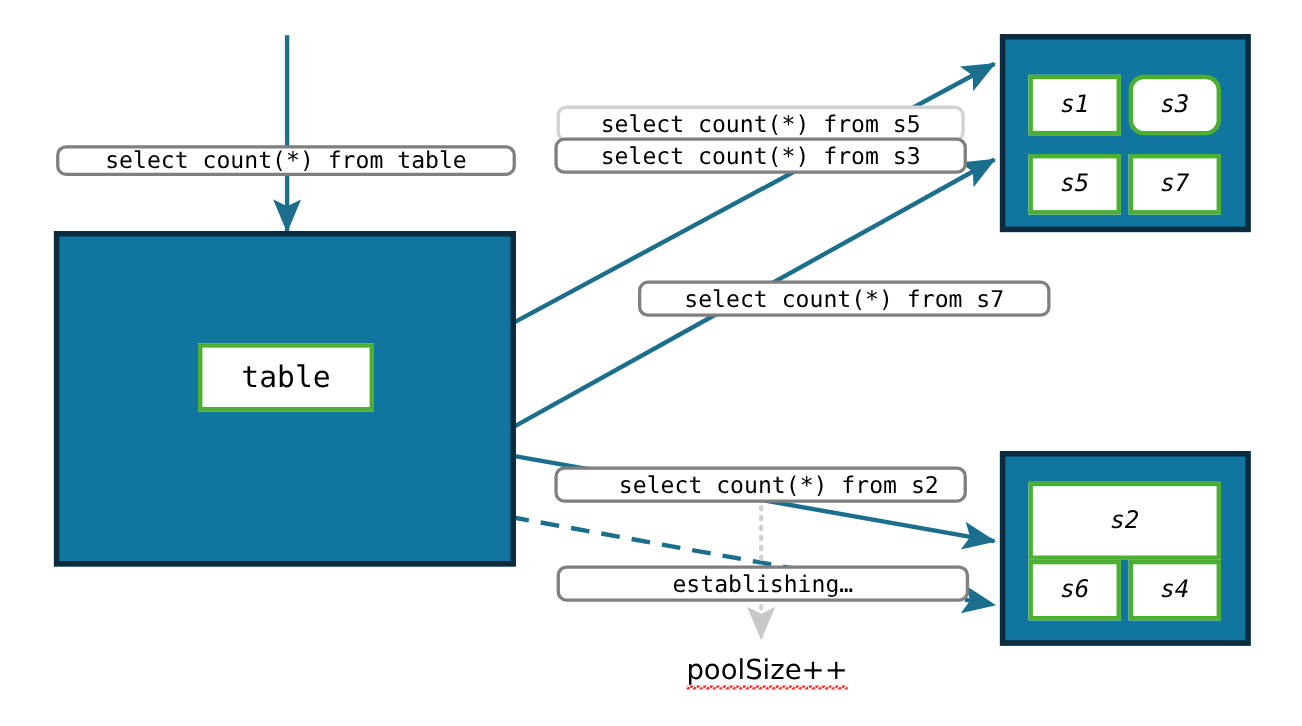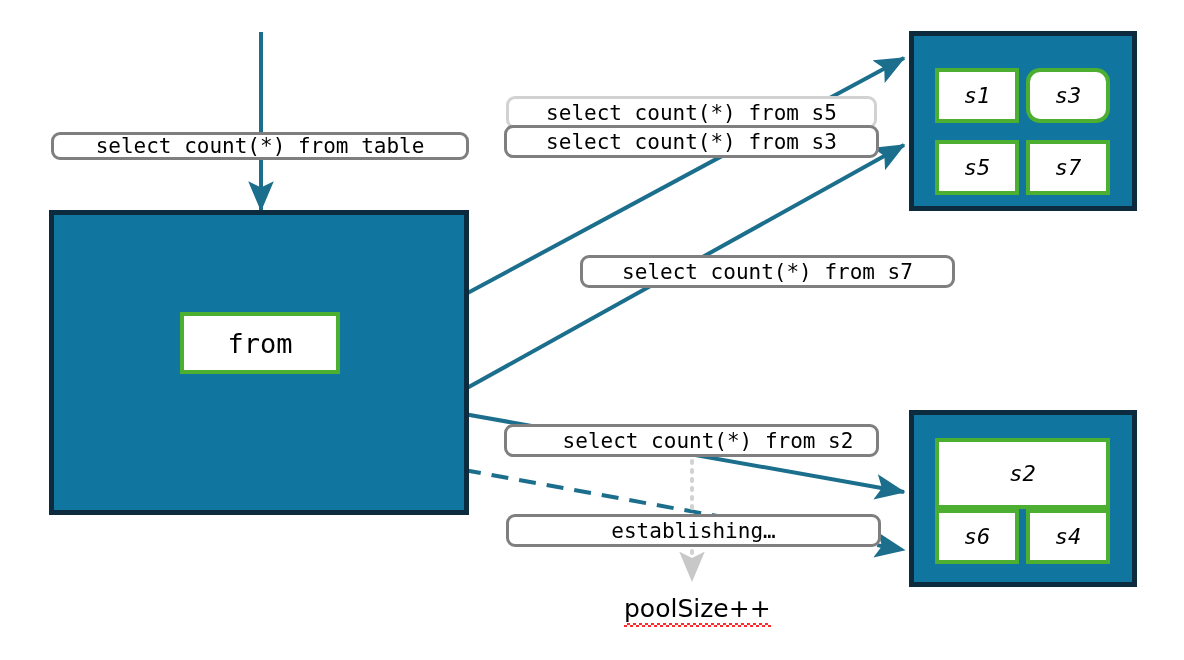--- a/index.html
+++ b/index.html
@@ -131,21 +131,21 @@
 
     <line x1="692" y1="452" x2="692" y2="578" stroke="#D2D2D2" stroke-width="4" stroke-dasharray="2 7" stroke-linecap="round" marker-end="url(#arwgrey)"></line>
   </svg>
 
   <div class="pill" style="left:51px; top:110px; width:418px; height:28px;margin-top:22px;">
     <span>select count(*) from table</span>
   </div>
 
   <div class="pool" style="left:49px; top:210px; width:420px; height:305px;"></div>
   <div class="leaf big" style="left:180px; top:312px; width:160px; height:62px;">
-    <span>from</span>
+    <span>table</span>
   </div>
 
   <div class="pool" style="left:909px; top:31px; width:228px; height:180px;"></div>
   <div class="leaf small" style="left:935px; top:68px; width:84px; height:55px;">
     <span>s1</span>
   </div>
   <div class="leaf small" style="left:1026px; top:68px; width:84px; height:55px;border-radius:14px;">
     <span>s3</span>
   </div>
   <div class="leaf small" style="left:935px; top:140px; width:84px; height:55px;">

